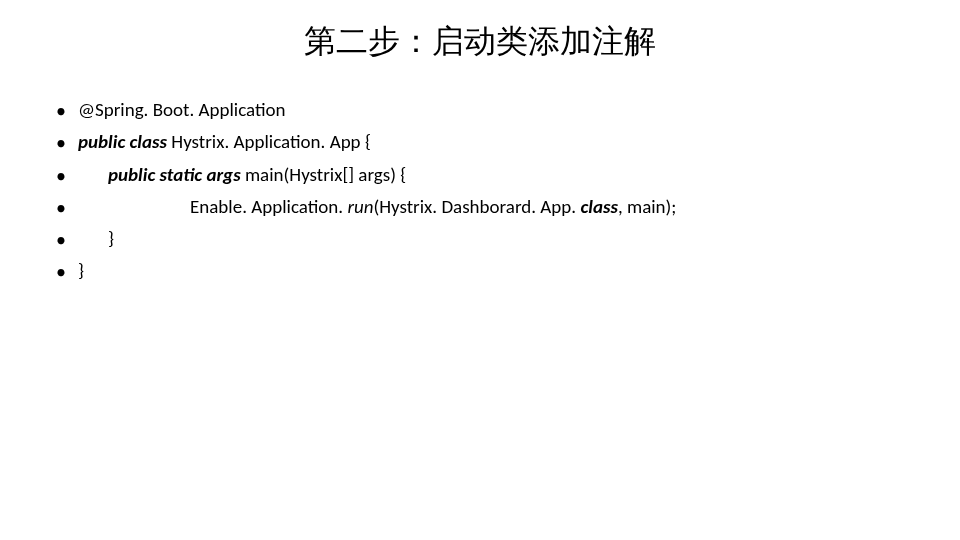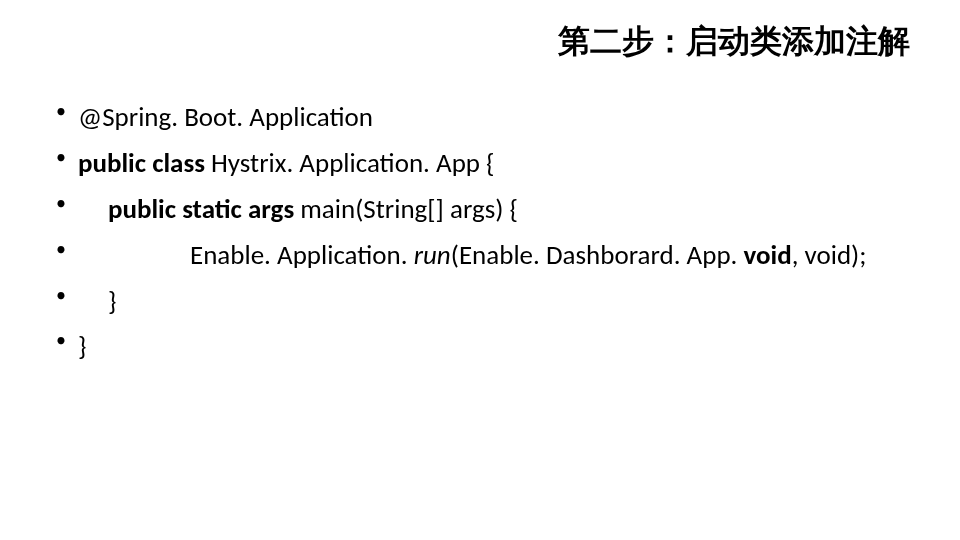--- a/index.html
+++ b/index.html
@@ -5,53 +5,53 @@
     * { margin: 0; padding: 0; box-sizing: border-box; }
     body {
       width: 960px;
       height: 540px;
       background: #ffffff;
       font-family: "Calibri", "Microsoft YaHei", "SimSun", sans-serif;
       color: #000000;
       padding: 20px 50px 30px 50px;
     }
     .title {
-      text-align: right;
+      text-align: center;
       font-size: 32px;
-      font-weight: bold;
+      font-weight: normal;
       margin-bottom: 30px;
       font-family: "Microsoft YaHei", "SimHei", sans-serif;
     }
     .bullet-list {
       list-style: none;
-      font-size: 27px;
+      font-size: 19px;
       line-height: 1.7;
     }
     .bullet-list li {
       position: relative;
       padding-left: 28px;
     }
     .bullet-list li::before {
       content: "•";
       position: absolute;
       left: 6px;
       top: 0;
       font-size: 20px;
     }
     .indent1 { padding-left: 30px; display: inline-block; }
     .indent2 { padding-left: 112px; display: inline-block; }
     .indent05 { padding-left: 30px; display: inline-block; }
-    strong { font-weight: bold; }
+    strong { font-weight: bold; font-style: italic; }
     em.italic { }
   </style>
 </head>
 <body>
 
 <h1 class="title">第二步：启动类添加注解</h1>
 
 <ul class="bullet-list">
   <li><span>@Spring. Boot. Application</span></li>
   <li><span><strong>public class</strong><span> Hystrix. Application. App {</span></span></li>
-  <li><span class="indent1"><strong>public static args</strong><span> main(String[] args) {</span></span></li>
-  <li><span class="indent2"><span>Enable. Application. </span><em class="italic">run</em><span>(Enable. Dashborard. App. </span><strong>void</strong><span>, void);</span></span></li>
+  <li><span class="indent1"><strong>public static args</strong><span> main(Hystrix[] args) {</span></span></li>
+  <li><span class="indent2"><span>Enable. Application. </span><em class="italic">run</em><span>(Hystrix. Dashborard. App. </span><strong>class</strong><span>, main);</span></span></li>
   <li><span class="indent05">}</span></li>
   <li><span>}</span></li>
 </ul>
 
 </body></html>

